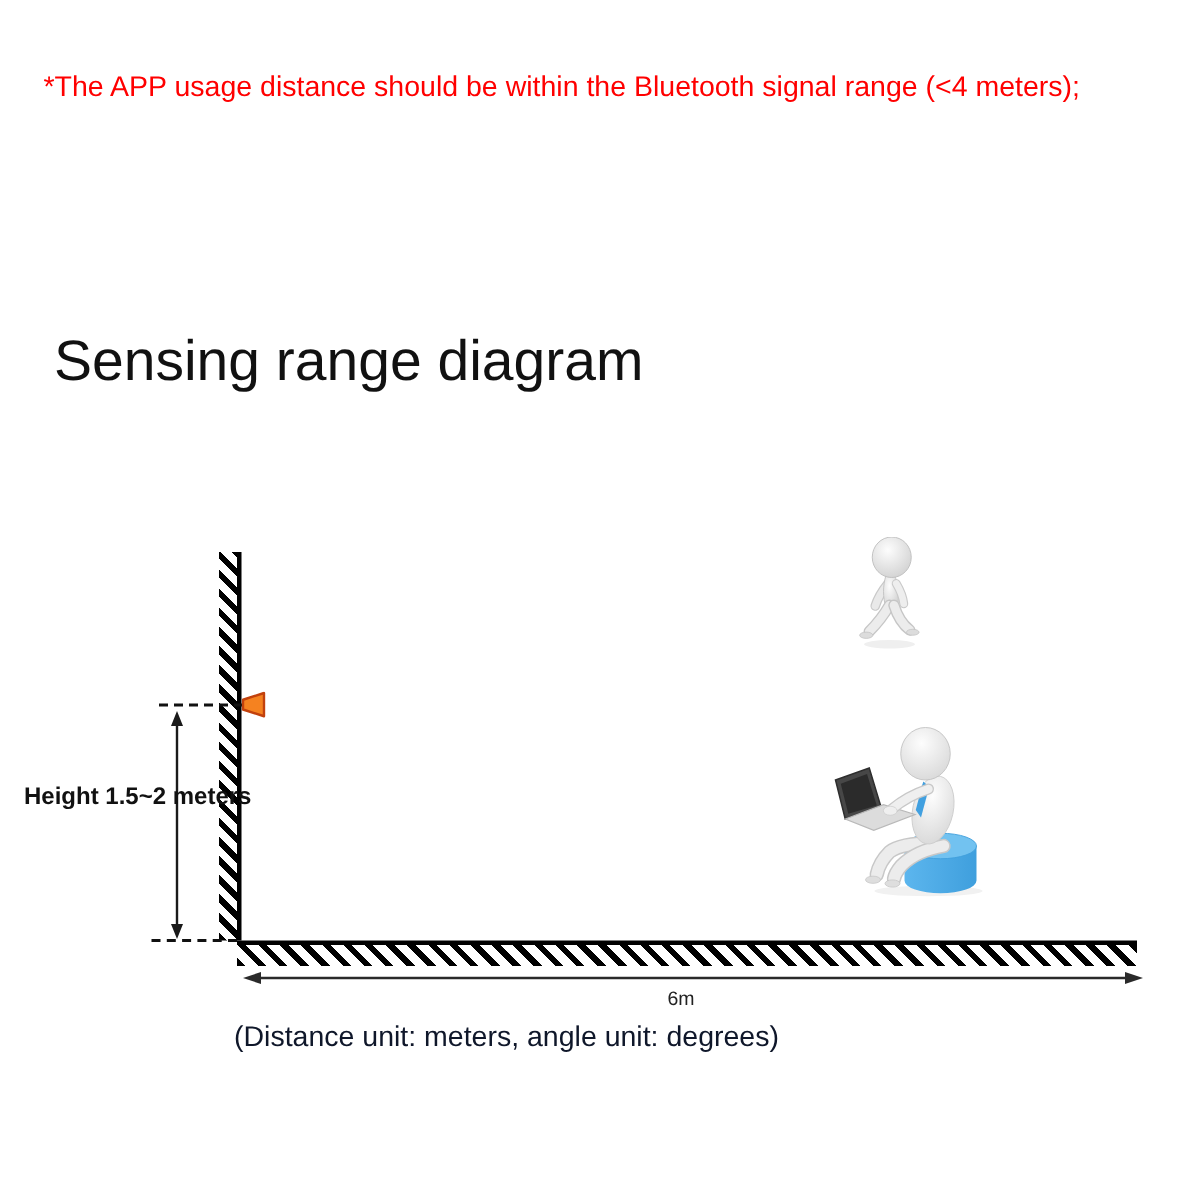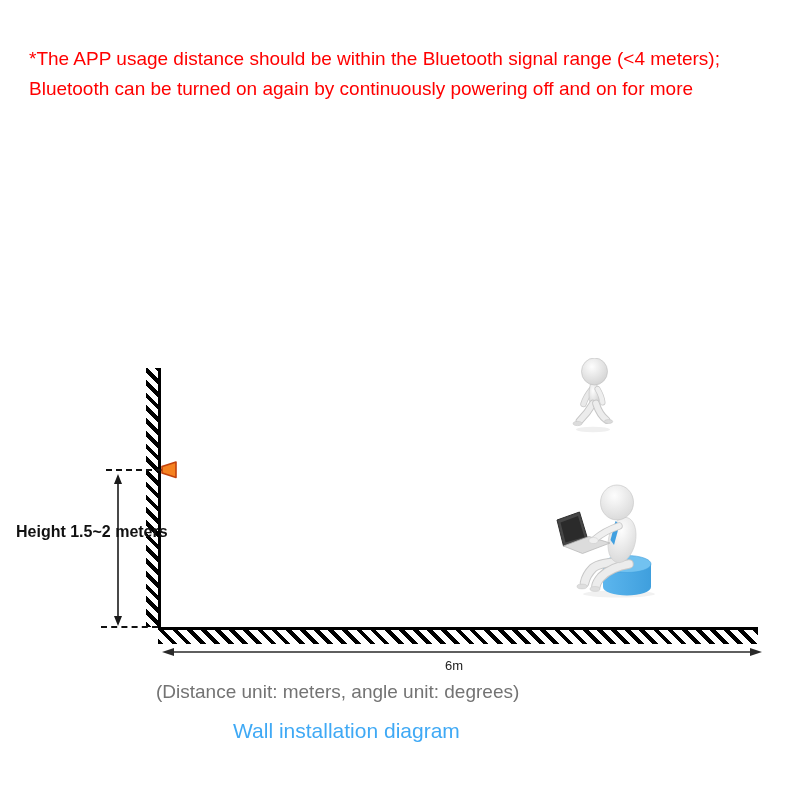--- a/index.html
+++ b/index.html
@@ -45,37 +45,37 @@
   #walking-person{position:absolute;left:568px;top:358px;}
   #sitting-person{position:absolute;left:551px;top:476px;}
   #distance-arrow{position:absolute;left:162px;top:645px;}
   #distance-label{
     position:absolute;left:403px;top:658px;width:60px;text-align:right;
     font-size:13px;color:#222;
   }
   
   #units-note{
     position:absolute;left:156px;top:681px;
-    font-size:19px;color:#737373;
+    font-size:19px;color:#0f172a;
   }
   #diagram-caption{
     position:absolute;left:233px;top:719px;
     font-size:21px;color:#3fa9f5;
   }
 </style>
 </head>
 <body>
 
 <div id="page">
 
   <div id="notes">
     <div class="note-line">*The APP usage distance should be within the Bluetooth signal range (&lt;4 meters);</div>
-    <div class="note-line">Bluetooth can be turned on again by continuously powering off and on for more</div>
   </div>
 
+  <div id="title">Sensing range diagram</div>
 
   <div>
 
     <div class="hatch-wall"></div>
     <div class="hatch-floor"></div>
 
     <div id="dash-sensor" class="dash-line"></div>
     <div id="dash-floor" class="dash-line"></div>
 
     <svg id="height-arrow" width="14" height="152" viewBox="0 0 14 152">
@@ -144,15 +144,14 @@
 
     <svg id="distance-arrow" width="600" height="14" viewBox="0 0 600 14">
       <line x1="9" y1="7" x2="591" y2="7" stroke="#2a2a2a" stroke-width="1.6"></line>
       <polygon points="0,7 12,3 12,11" fill="#2a2a2a"></polygon>
       <polygon points="600,7 588,3 588,11" fill="#2a2a2a"></polygon>
     </svg>
     <div id="distance-label">6m</div>
   </div>
 
   <div id="units-note">(Distance unit: meters, angle unit: degrees)</div>
-  <div id="diagram-caption">Wall installation diagram</div>
 
 </div>
 
 </body></html>

